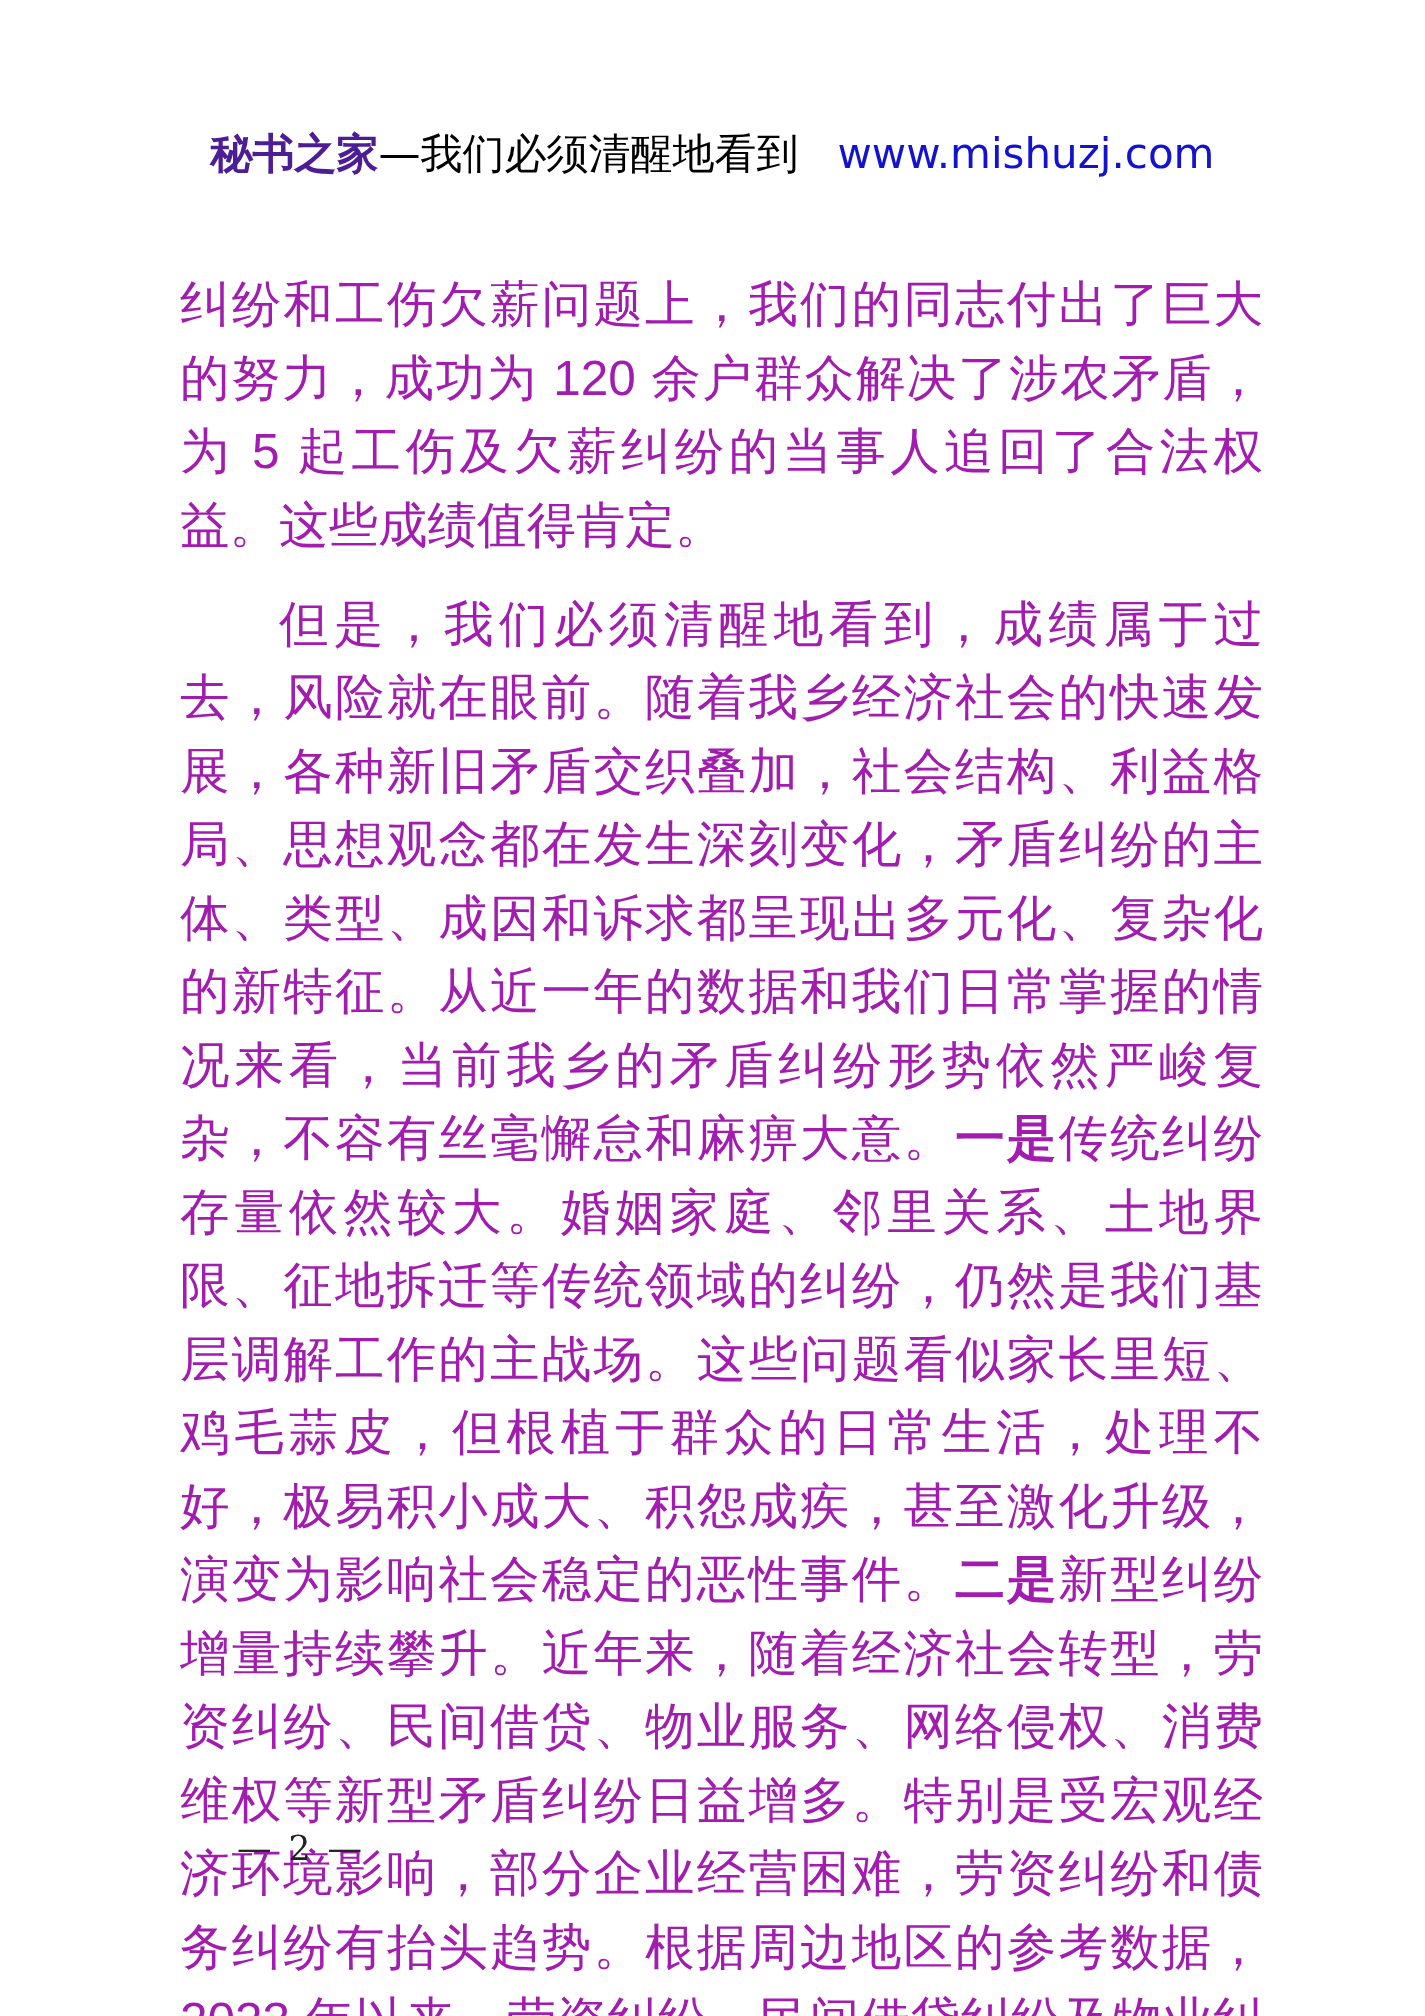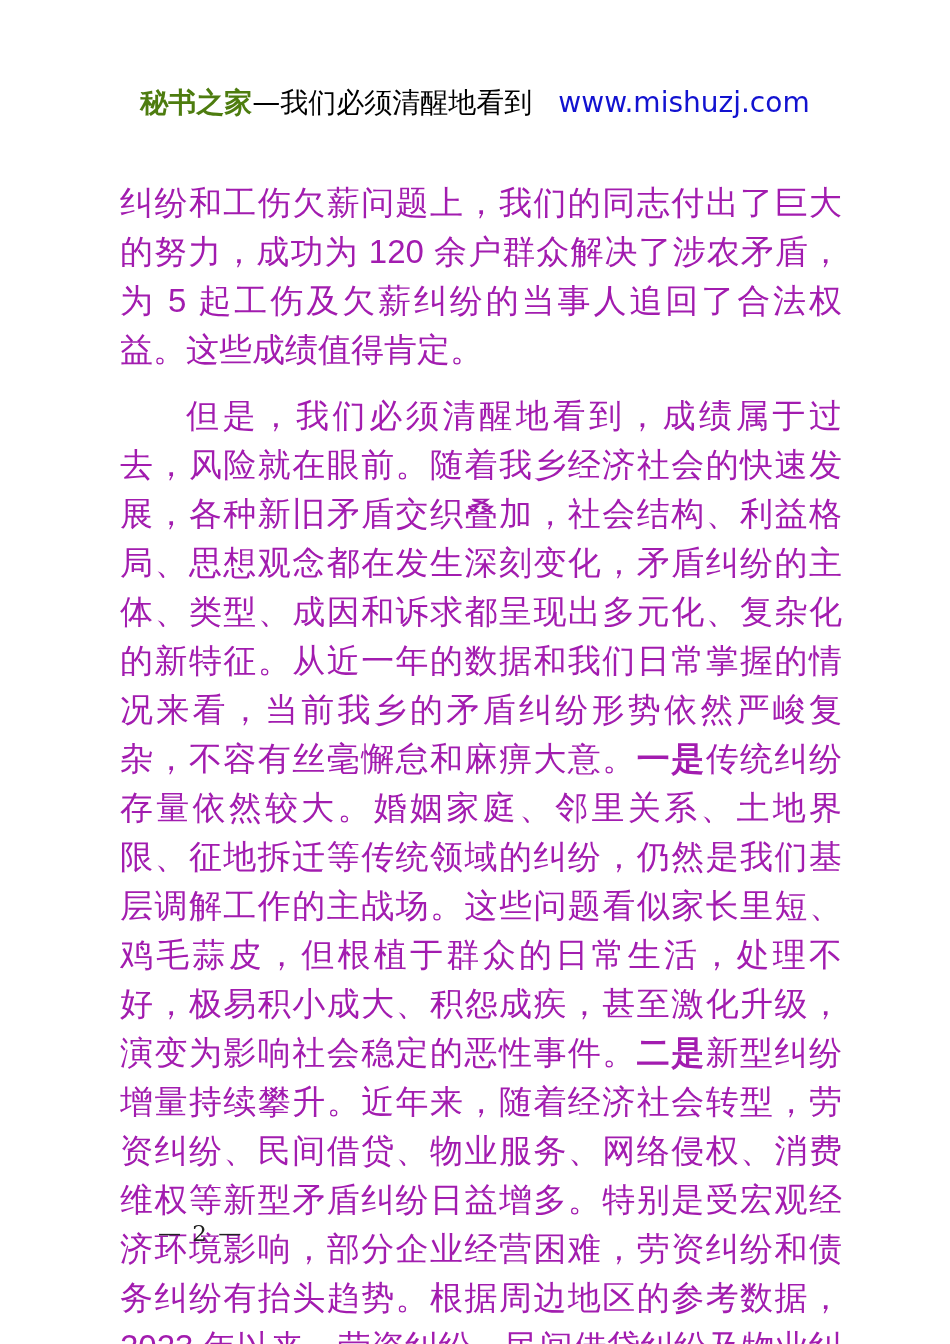--- a/index.html
+++ b/index.html
@@ -52,21 +52,21 @@
     font-family: "DejaVu Serif", "Liberation Serif", serif;
     letter-spacing: 2px;
   }
 </style>
 </head>
 <body>
 
 <div class="page">
 
   <div class="doc-header">
-    <span class="brand" style="color: #4d7c0f; margin-top: 36px;">秘书之家</span><span class="header-dash" style="color: rgb(0, 0, 0);">—</span><span class="tagline" style="color: rgb(0, 0, 0);">我们必须清醒地看到</span><span class="site-url" style="color: rgb(18, 18, 208);">www.mishuzj.com</span>
+    <span class="brand" style="color: #4c1d95; margin-top: 36px;">秘书之家</span><span class="header-dash" style="color: rgb(0, 0, 0);">—</span><span class="tagline" style="color: rgb(0, 0, 0);">我们必须清醒地看到</span><span class="site-url" style="color: rgb(18, 18, 208);">www.mishuzj.com</span>
   </div>
 
   <div class="doc-body">
       <div class="para"><span>纠纷和工伤欠薪问题上，我们的同志付出了巨大的努力，成功为 120 余户群众解决了涉农矛盾，为 5 起工伤及欠薪纠纷的当事人追回了合法权益。这些成绩值得肯定。</span></div>
       <div class="para indent"><span>但是，我们必须清醒地看到，成绩属于过去，风险就在眼前。随着我乡经济社会的快速发展，各种新旧矛盾交织叠加，社会结构、利益格局、思想观念都在发生深刻变化，矛盾纠纷的主体、类型、成因和诉求都呈现出多元化、复杂化的新特征。从近一年的数据和我们日常掌握的情况来看，当前我乡的矛盾纠纷形势依然严峻复杂，不容有丝毫懈怠和麻痹大意。</span><span class="bold">一是</span><span>传统纠纷存量依然较大。婚姻家庭、邻里关系、土地界限、征地拆迁等传统领域的纠纷，仍然是我们基层调解工作的主战场。这些问题看似家长里短、鸡毛蒜皮，但根植于群众的日常生活，处理不好，极易积小成大、积怨成疾，甚至激化升级，演变为影响社会稳定的恶性事件。</span><span class="bold">二是</span><span>新型纠纷增量持续攀升。近年来，随着经济社会转型，劳资纠纷、民间借贷、物业服务、网络侵权、消费维权等新型矛盾纠纷日益增多。特别是受宏观经济环境影响，部分企业经营困难，劳资纠纷和债务纠纷有抬头趋势。根据周边地区的参考数据，2023 年以来，劳资纠纷、民间借贷纠纷及物业纠纷数量呈现明显上升态势，这为我们敲响</span></div>
     </div>
 
   <div class="doc-footer">— 2 —</div>
 
 </div>

